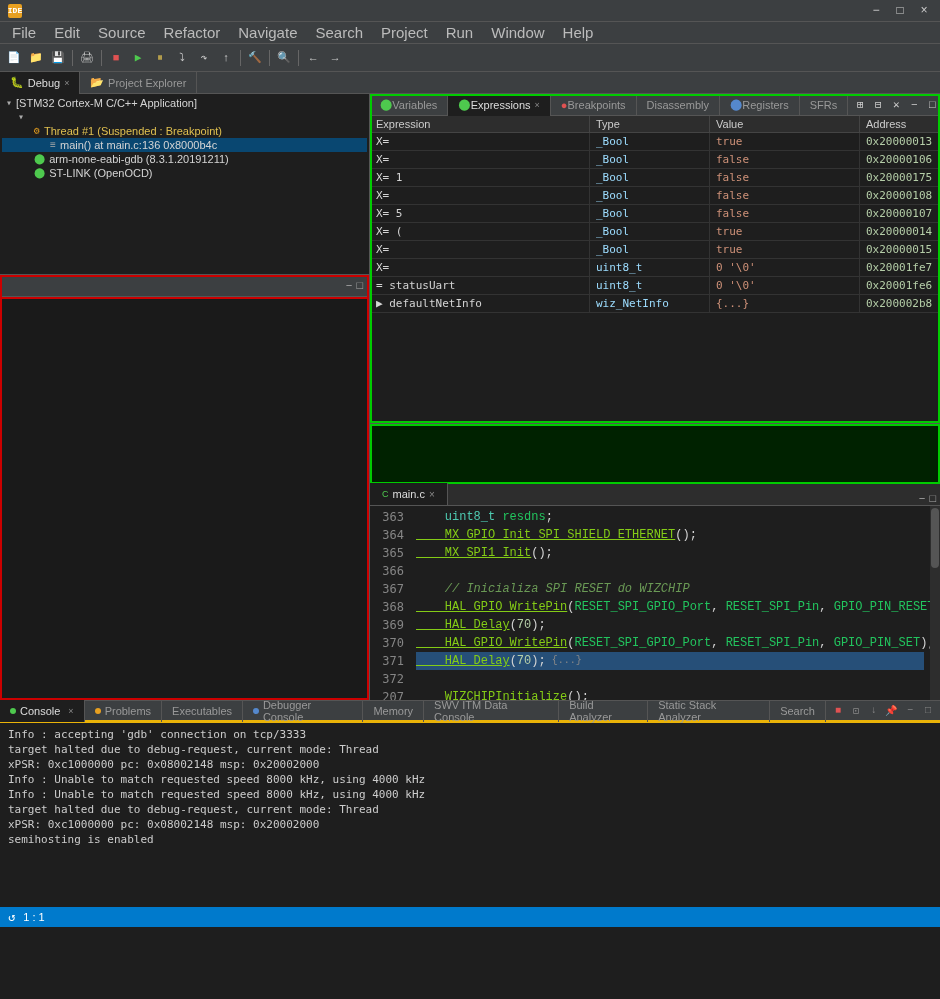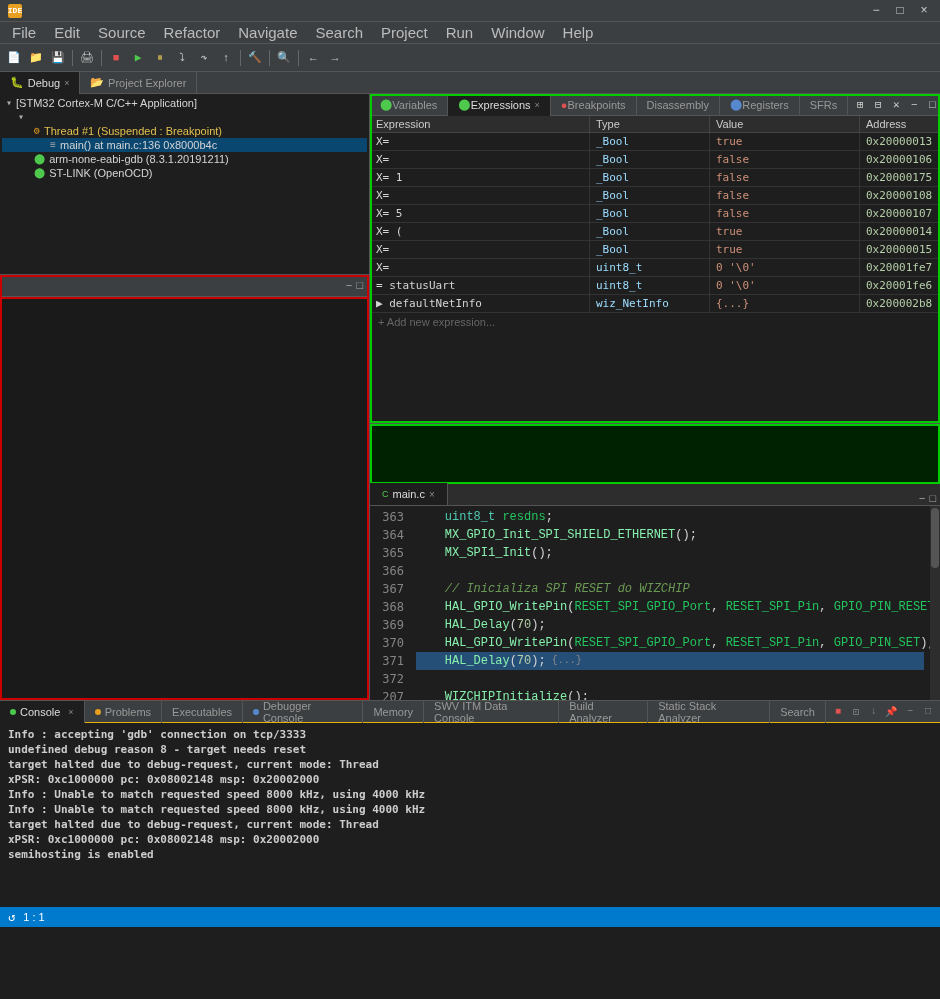--- a/index.html
+++ b/index.html
@@ -363,21 +363,21 @@
     }
     .code-line {
       height: 18px;
       display: flex;
       align-items: center;
       white-space: pre;
     }
     .code-line.highlighted-line {
       background: #264f78;
     }
-    .fn { color: #86efac; }
+    .fn { color: #84cc16; text-decoration: underline; }
     .num { color: #b5cea8; }
     .cmt { color: #6a9955; font-style: italic; }
     .type-kw { color: #4ec9b0; }
     .var { color: #22c55e; }
     .punct { color: #d4d4d4; }
 
     
     .scroll-bar {
       width: 10px;
       background: #2d2d2d;
@@ -396,21 +396,21 @@
       height: 207px;
       display: flex;
       flex-direction: column;
       border-top: 1px solid #555;
     }
     .console-tabs {
       height: 22px;
       background: #3c3f41;
       display: flex;
       align-items: center;
-      border-bottom: 1px solid #eab308;
+      border-bottom: 3px solid #eab308;
       justify-content: space-between;
     }
     .console-tab-group {
       display: flex;
       height: 22px;
     }
     .console-tab {
       padding: 3px 10px;
       font-size: 11px;
       font-family: Arial, sans-serif;
@@ -443,21 +443,21 @@
     }
     .console-content {
       flex: 1;
       background: #1e1e1e;
       padding: 4px 8px;
       overflow: hidden;
       font-size: 11px;
       font-family: Consolas, monospace;
       line-height: 15px;
     }
-    .console-line { color: #ccc; font-weight: bold; }
+    .console-line { color: #ccc; }
     .console-line.warn { color: #e0c050; }
     .console-project-line {
       color: #4ec94e;
       font-family: Arial, sans-serif;
     }
 
     
     .status-bar {
       height: 20px;
       background: #007acc;
@@ -746,23 +746,20 @@
           <div class="expr-cell type">uint8_t</div>
           <div class="expr-cell value">0 '\0'</div>
           <div class="expr-cell address">0x20001fe6</div>
         </div>
         <div class="expr-row">
           <div class="expr-cell expr-name">▶ defaultNetInfo</div>
           <div class="expr-cell type">wiz_NetInfo</div>
           <div class="expr-cell value">{...}</div>
           <div class="expr-cell address">0x200002b8</div>
         </div>
-        <div class="add-expr-row">
-          <span>+ Add new expression...</span>
-        </div>
       </div>
     </div>
 
     <div class="green-area"></div>
 
     <div class="code-tabs">
       <div class="code-tab active">
         <span style="color:#4ec94e; font-size:9px;">C</span>
         <span>main.c</span>
         <span class="code-tab-close">×</span>
@@ -871,21 +868,20 @@
       <div class="console-ctrl-btn">⊡</div>
       <div class="console-ctrl-btn">↓</div>
       <div class="console-ctrl-btn">📌</div>
       <div class="console-ctrl-btn">−</div>
       <div class="console-ctrl-btn">□</div>
     </div>
   </div>
 
   <div class="console-content">
     <div class="console-line">Info : accepting 'gdb' connection on tcp/3333</div>
-    <div class="console-line">undefined debug reason 8 - target needs reset</div>
     <div class="console-line">target halted due to debug-request, current mode: Thread</div>
     <div class="console-line">xPSR: 0xc1000000 pc: 0x08002148 msp: 0x20002000</div>
     <div class="console-line">Info : Unable to match requested speed 8000 kHz, using 4000 kHz</div>
     <div class="console-line">Info : Unable to match requested speed 8000 kHz, using 4000 kHz</div>
     <div class="console-line">target halted due to debug-request, current mode: Thread</div>
     <div class="console-line">xPSR: 0xc1000000 pc: 0x08002148 msp: 0x20002000</div>
     <div class="console-line">semihosting is enabled</div>
     <div class="console-line"></div>
   </div>
 </div>

